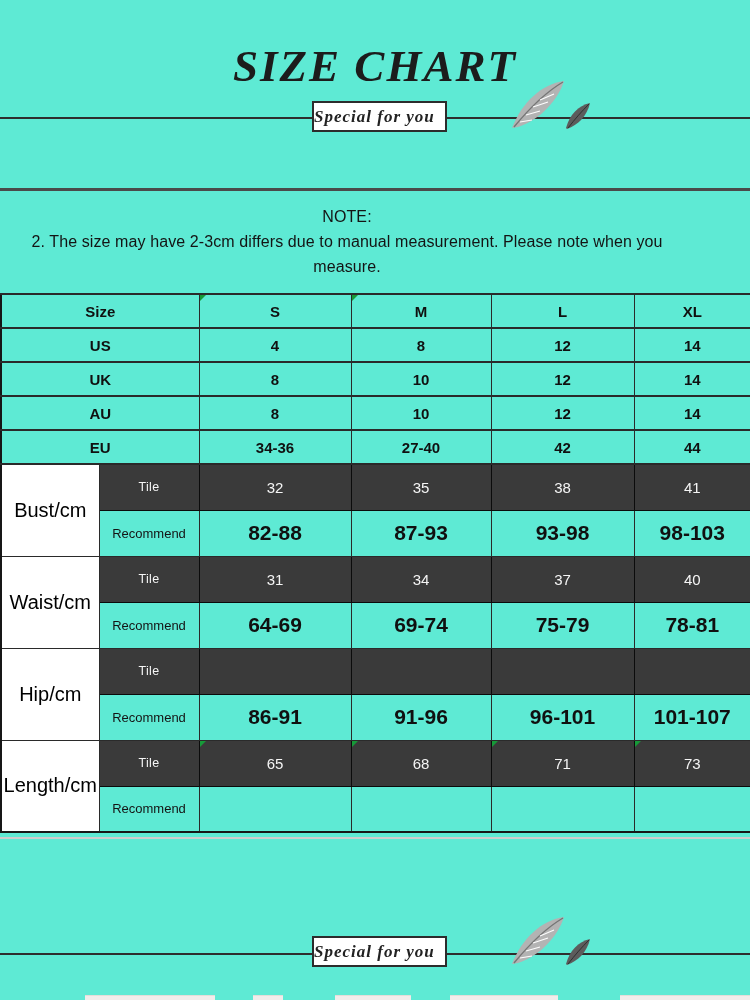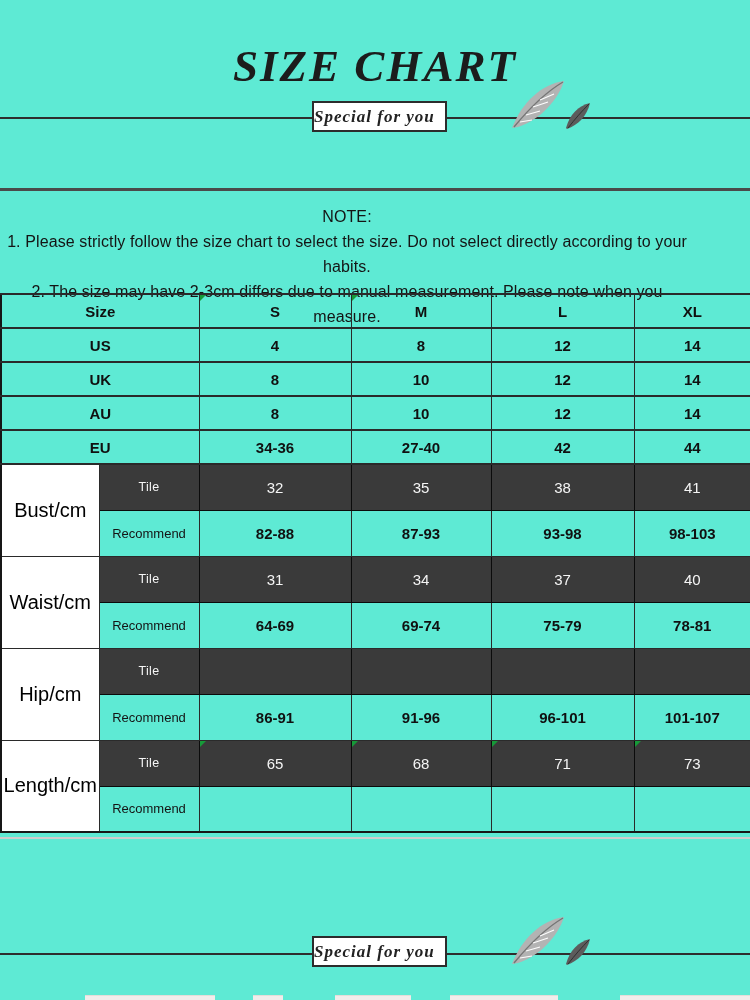--- a/index.html
+++ b/index.html
@@ -61,21 +61,21 @@
     padding:0; overflow:hidden; white-space:nowrap;
   }
   tr.conv td {
     height:34px; border-top-width:2px; border-bottom-width:2px;
     font-weight:700; font-size:15px; color:#101010;
   }
   tr.tile td, tr.rec td { height:46px; }
   td.measure { font-size:20px; font-weight:400; color:#000; background:#fff; }
   td.dark { background:#3a3a3a; color:#f5f5f5; font-weight:400; font-size:15px; border-color:#0b0b0b; }
   td.sub-dark { font-size:12.5px; letter-spacing:0.3px; }
-  tr.rec td.val { font-weight:700; font-size:15px; color:#101010; }
+  tr.rec td.val { font-weight:700; font-size:21px; color:#101010; }
   td.sub-light { font-size:13px; font-weight:400; color:#141414; }
   td.flag { position:relative; }
   td.flag::before {
     content:""; position:absolute; top:0; left:0; width:0; height:0;
     border-top:6px solid #169a38; border-right:6px solid transparent;
   }
   .table-shadow { position:absolute; top:837px; left:0; width:750px; height:2px; background:#cdcdcd; }
 
   
   .photo-stub { position:absolute; top:995px; height:5px; background:#f0edeb; border-top:1px solid #e3ded9; }
@@ -99,21 +99,20 @@
     <path d="M6 52 C 16 26, 36 8, 58 5 C 52 24, 34 44, 12 51 Z" fill="#b3b3b3"></path>
     <path d="M8 51 C 22 34, 40 16, 57 6" stroke="#757575" stroke-width="1.4" fill="none"></path>
     <path d="M14 46 L26 44 M20 39 L34 35 M27 31 L42 26 M34 24 L48 18" stroke="#fdfdfd" stroke-width="1.2"></path>
     <path d="M60 52 C 64 38, 72 30, 84 27 C 81 40, 72 49, 61 53 Z" fill="#5c5c5c"></path>
     <path d="M62 52 C 69 43, 76 35, 83 28" stroke="#2f2f2f" stroke-width="1" fill="none"></path>
   </svg>
   <div id="rule-top-2" class="hrule"></div>
 
   <div class="note">
     <div class="note-heading">NOTE:</div>
-    <div class="note-line">1. Please strictly follow the size chart  to select the size. Do not select directly according to your habits.</div>
     <div class="note-line">2. The size may have 2-3cm differs due to manual measurement. Please note when you measure.</div>
   </div>
 
   <table class="size-table">
     <colgroup>
       <col style="width:98px">
         <col style="width:100px">
         <col style="width:152px">
       <col style="width:140px">
         <col style="width:143px">

